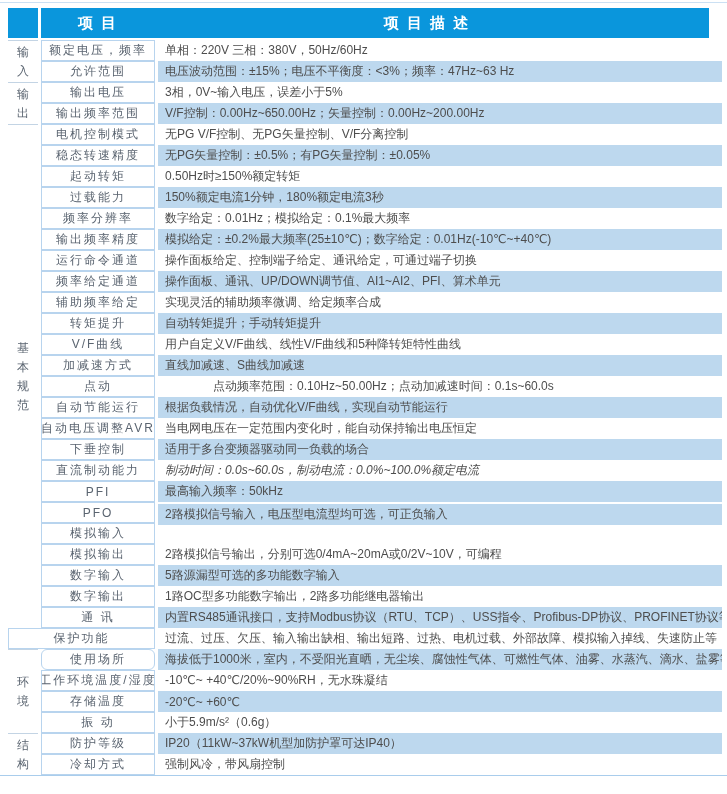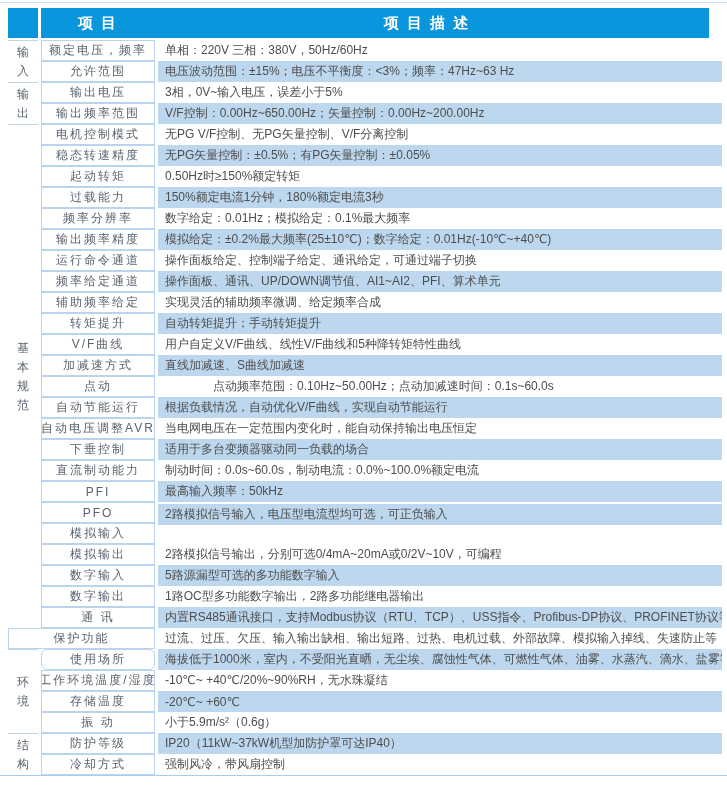--- a/index.html
+++ b/index.html
@@ -95,21 +95,21 @@
       <div class="desc-cell stripe" style="top: 315px;">直线加减速、S曲线加减速</div>
       <div class="item-cell" style="top: 336px;">点动</div>
       <div class="desc-cell" style="top: 336px; margin-left: 48px;">点动频率范围：0.10Hz~50.00Hz；点动加减速时间：0.1s~60.0s</div>
       <div class="item-cell" style="top: 357px;">自动节能运行</div>
       <div class="desc-cell stripe" style="top: 357px;">根据负载情况，自动优化V/F曲线，实现自动节能运行</div>
       <div class="item-cell" style="top: 378px;">自动电压调整AVR</div>
       <div class="desc-cell" style="top: 378px;">当电网电压在一定范围内变化时，能自动保持输出电压恒定</div>
       <div class="item-cell" style="top: 399px;">下垂控制</div>
       <div class="desc-cell stripe" style="top: 399px;">适用于多台变频器驱动同一负载的场合</div>
       <div class="item-cell" style="top: 420px;">直流制动能力</div>
-      <div class="desc-cell" style="top: 420px;">制动时间：0.0s~60.0s，制动电流：0.0%~100.0%额定电流</div>
+      <div class="desc-cell" style="top: 420px; font-style: italic;">制动时间：0.0s~60.0s，制动电流：0.0%~100.0%额定电流</div>
       <div class="item-cell" style="top: 441px;">PFI</div>
       <div class="desc-cell stripe" style="top: 441px;">最高输入频率：50kHz</div>
       <div class="item-cell" style="top: 462px;">PFO</div>
       <div class="desc-cell" style="top: 462px;">0Hz~50kHz的集电极开路型脉冲方波信号输出，可编程</div>
       <div class="item-cell" style="top: 483px;">模拟输入</div>
       <div class="desc-cell stripe" style="top: 464px;">2路模拟信号输入，电压型电流型均可选，可正负输入</div>
       <div class="item-cell" style="top: 504px;">模拟输出</div>
       <div class="desc-cell" style="top: 504px;">2路模拟信号输出，分别可选0/4mA~20mA或0/2V~10V，可编程</div>
       <div class="item-cell" style="top: 525px;">数字输入</div>
       <div class="desc-cell stripe" style="top: 525px;">5路源漏型可选的多功能数字输入</div>

